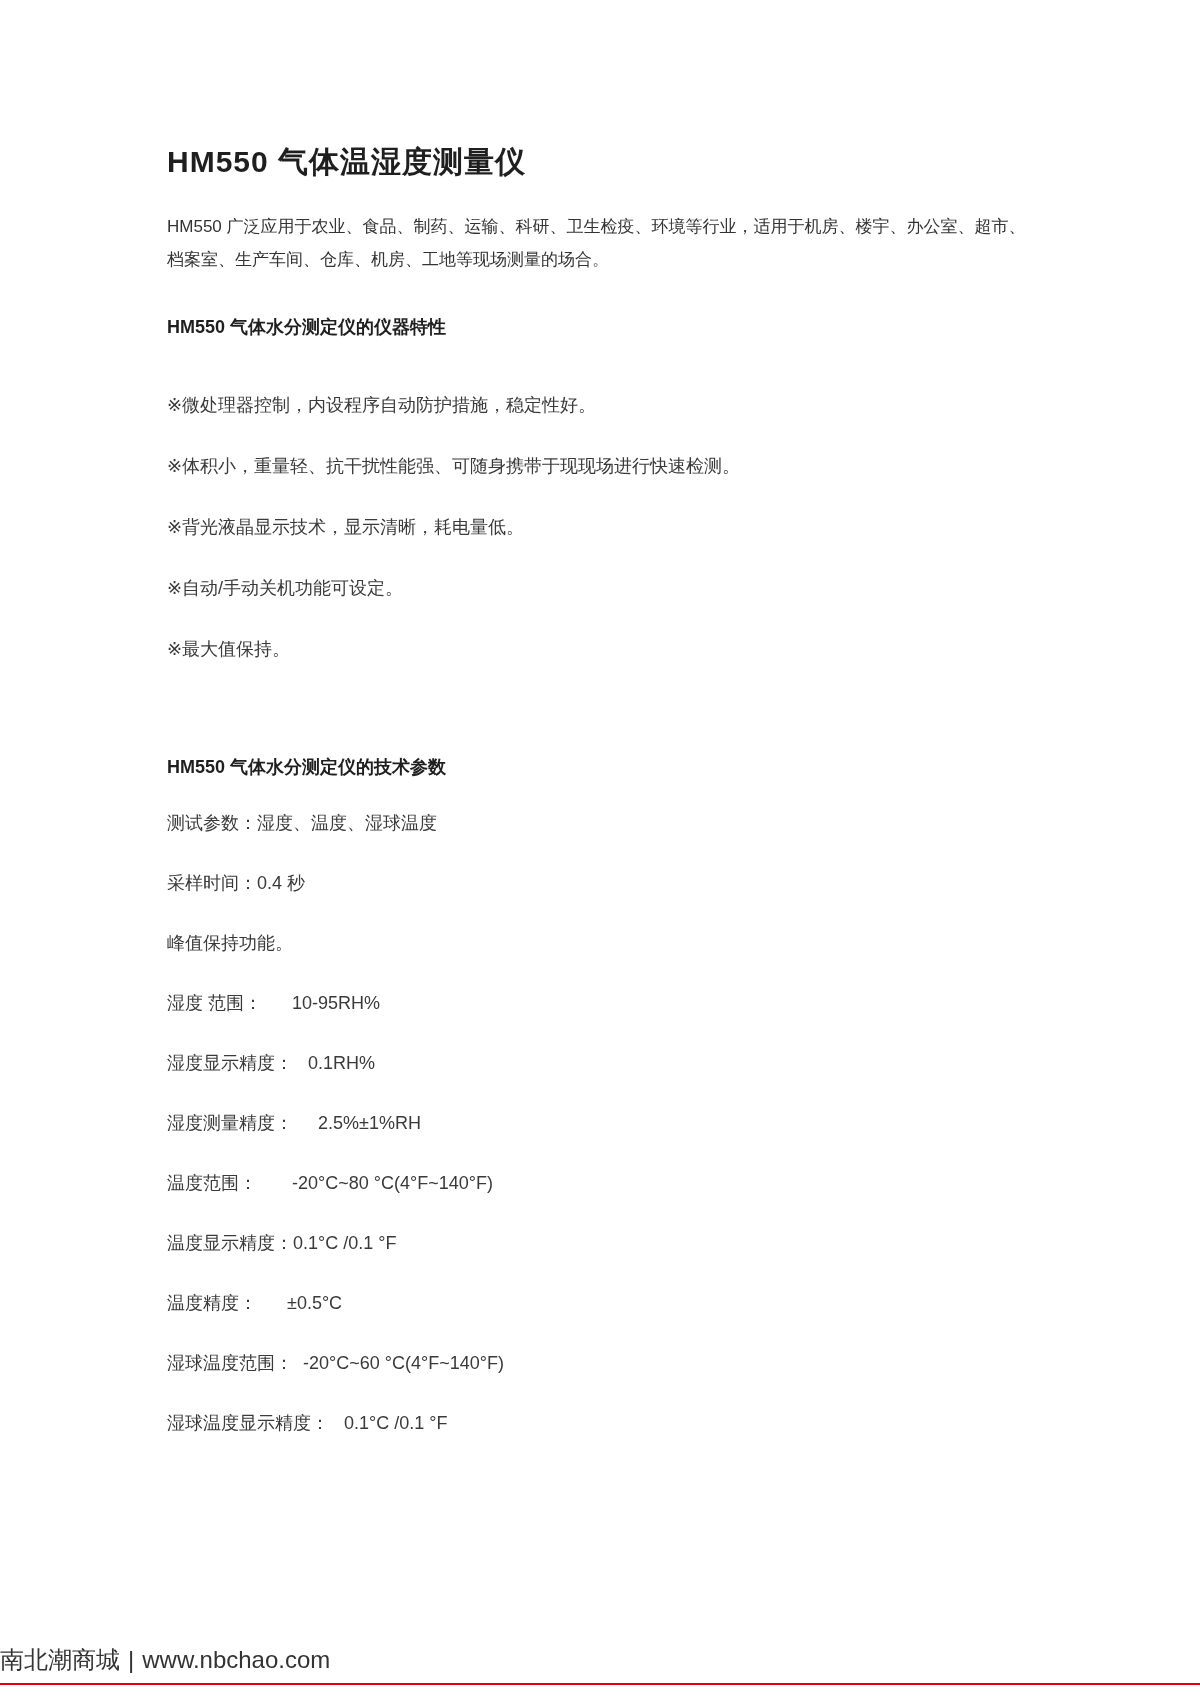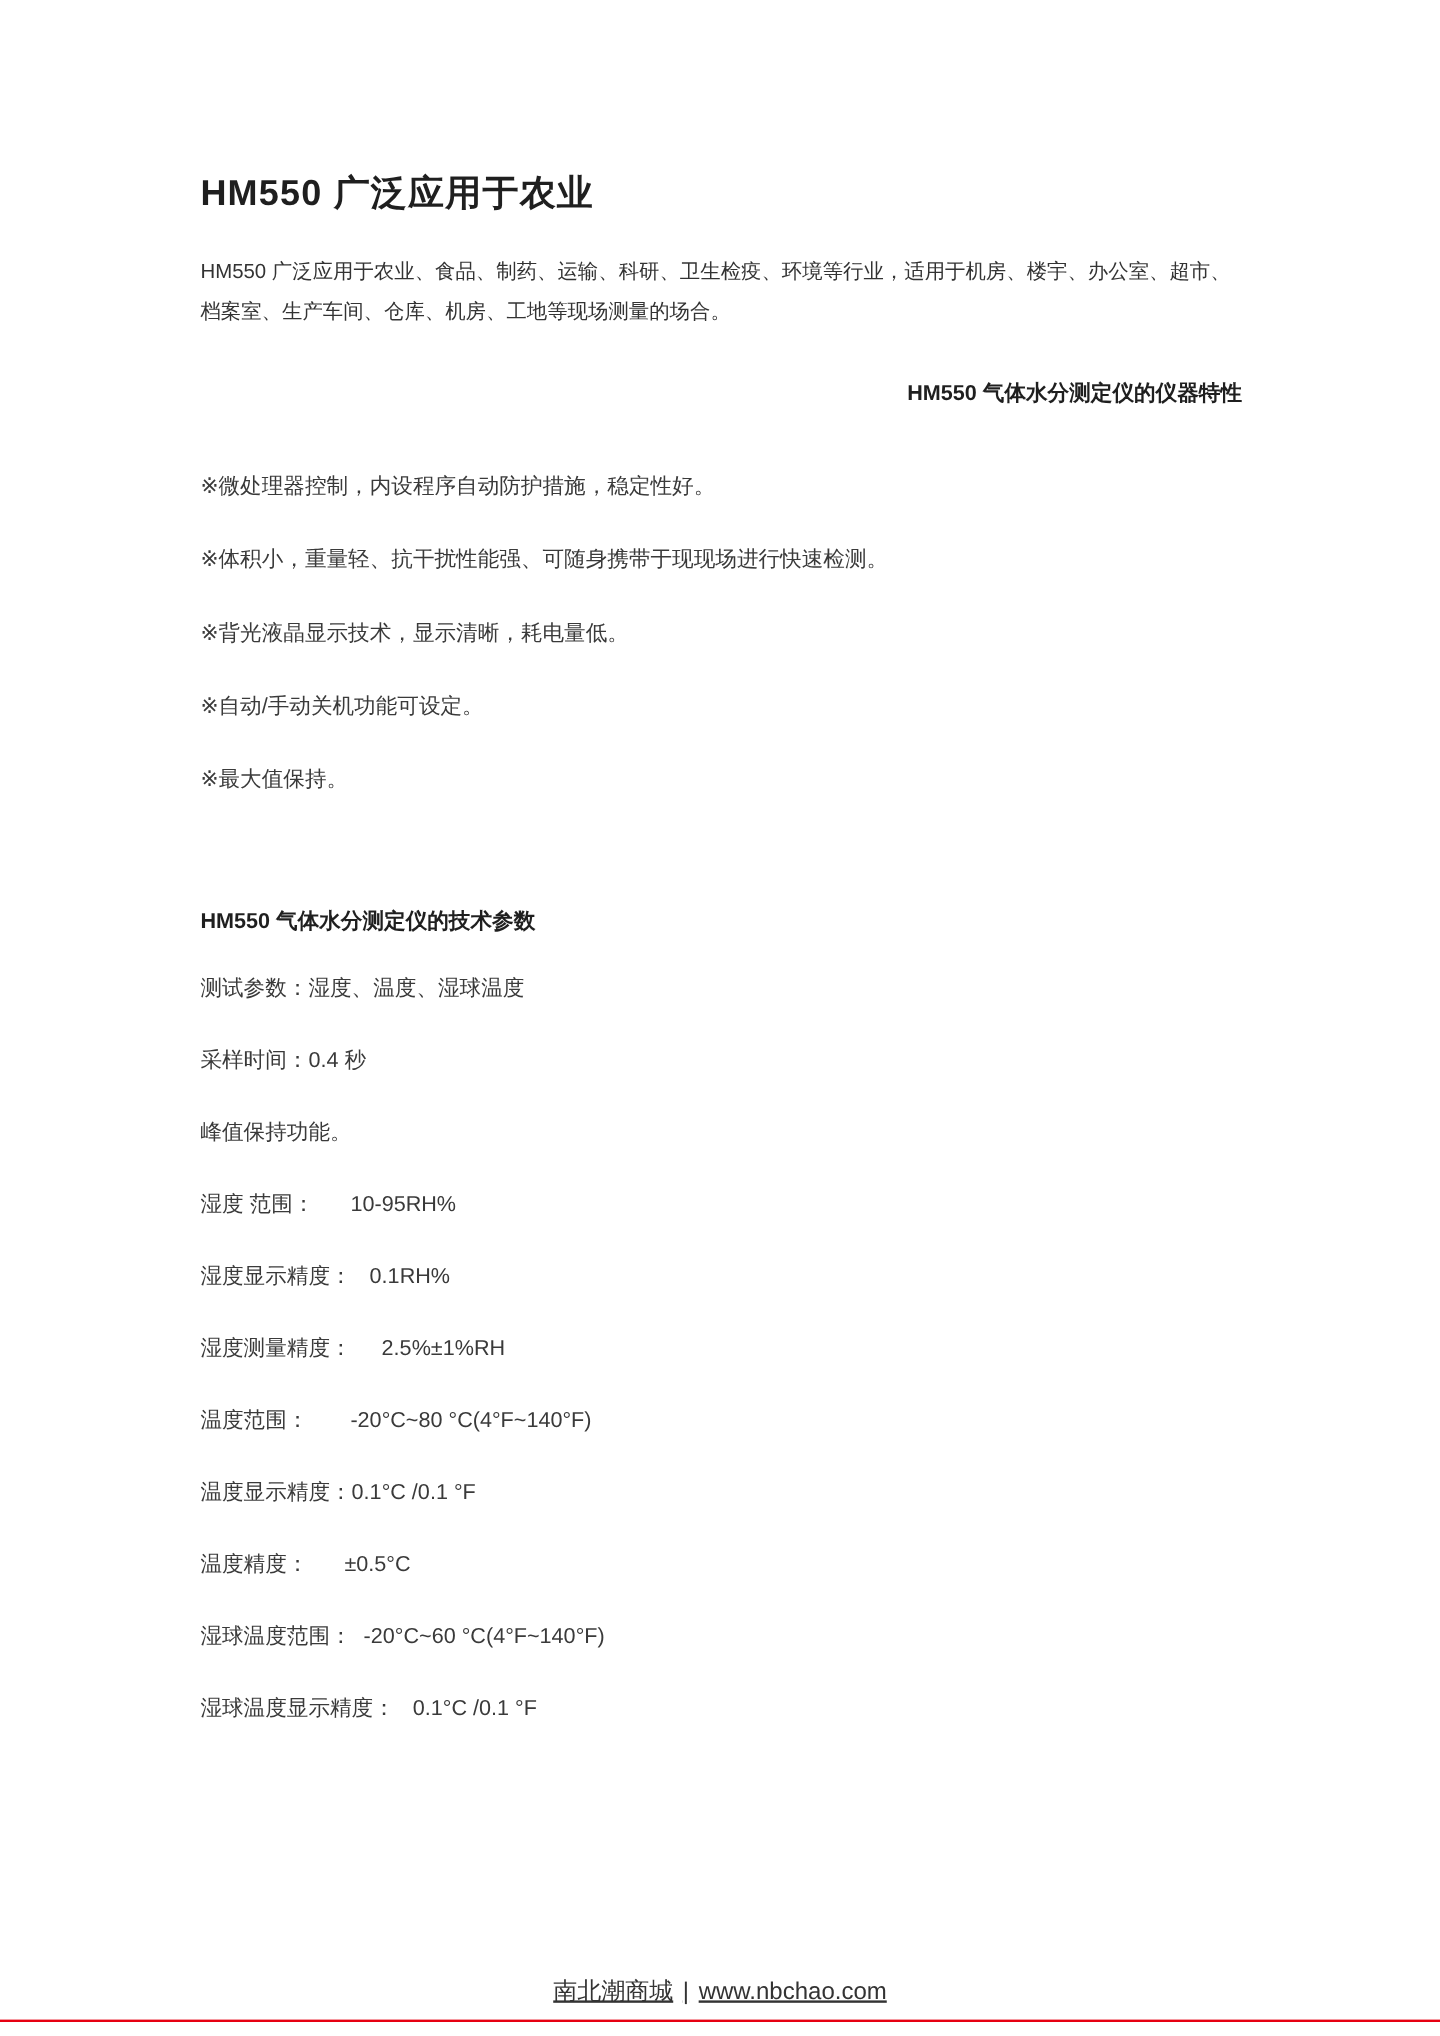--- a/index.html
+++ b/index.html
@@ -35,60 +35,58 @@
     line-height: 33px;
     color: #333333;
   }
   .section-heading {
     font-size: 18px;
     line-height: 26px;
     font-weight: 700;
     color: #1f1f1f;
     margin: 0;
   }
-  .heading-features { margin-top: 38px; text-align: right; }
+  .heading-features { margin-top: 38px; }
   .heading-specs   { margin-top: 92px; }
   .feature-line, .spec-line {
     font-size: 18px;
     line-height: 26px;
     margin: 35px 0 0 0;
     color: #3a3a3a;
     white-space: pre-wrap;
   }
   .feature-line.first { margin-top: 52px; }
   .spec-line.first    { margin-top: 30px; }
   .spec-line          { margin-top: 34px; }
   .footer {
     position: absolute;
     left: 0;
     right: 0;
     top: 1646px;
-    text-align: center;
-    font-size: 20px;
+    font-size: 24px;
     line-height: 28px;
     color: #333333;
-    text-decoration: underline;
   }
   .footer .sep { margin: 0 8px; color: #333333; }
   .accent-line {
     position: absolute;
     left: 0;
     right: 0;
     top: 1683px;
     height: 2px;
     background: #e60012;
   }
 </style>
 </head>
 <body>
 
 <div class="page">
   <div class="content">
 
-    <h1 class="doc-title">HM550 广泛应用于农业</h1>
+    <h1 class="doc-title">HM550 气体温湿度测量仪</h1>
 
     <p class="intro">HM550 广泛应用于农业、食品、制药、运输、科研、卫生检疫、环境等行业，适用于机房、楼宇、办公室、超市、档案室、生产车间、仓库、机房、工地等现场测量的场合。</p>
 
     <h2 class="section-heading heading-features">HM550 气体水分测定仪的仪器特性</h2>
 
     <p class="feature-line first">※微处理器控制，内设程序自动防护措施，稳定性好。</p>
     <p class="feature-line">※体积小，重量轻、抗干扰性能强、可随身携带于现现场进行快速检测。</p>
     <p class="feature-line">※背光液晶显示技术，显示清晰，耗电量低。</p>
     <p class="feature-line">※自动/手动关机功能可设定。</p>
     <p class="feature-line">※最大值保持。</p>

